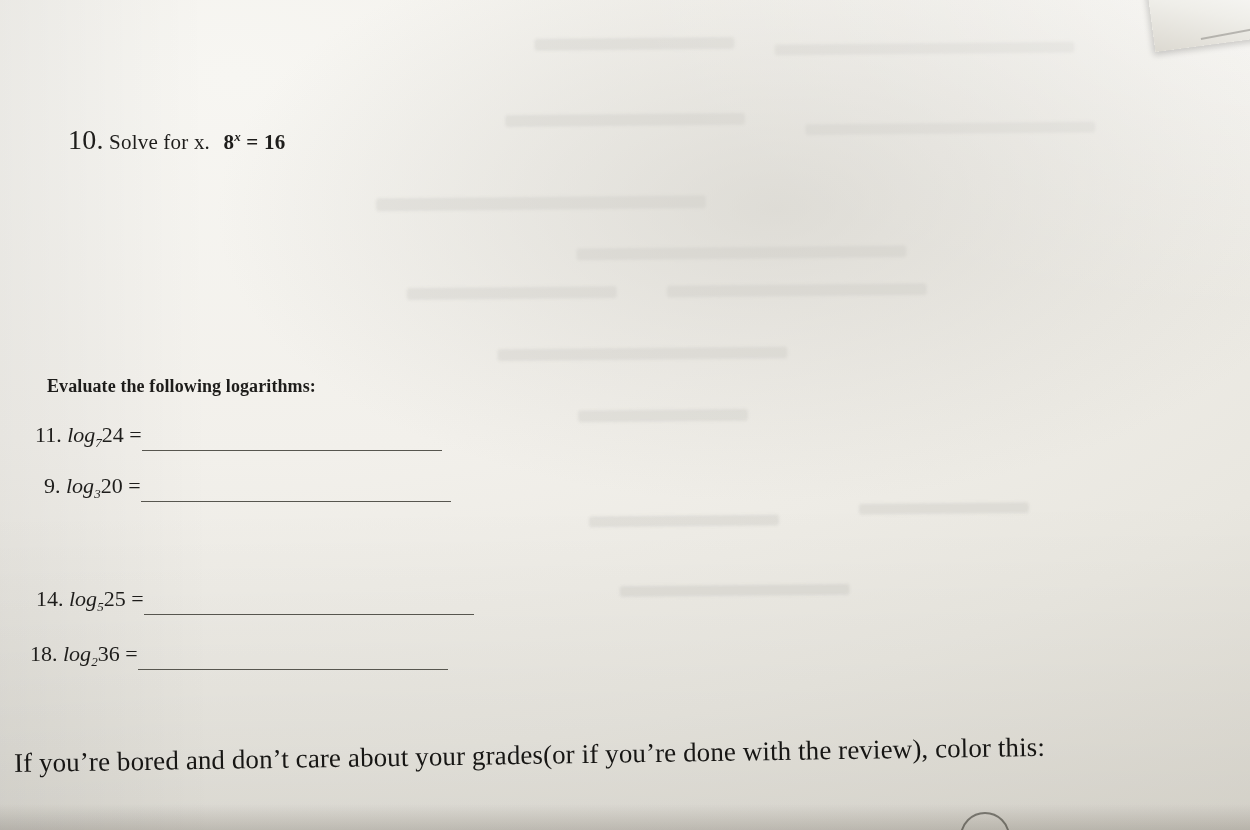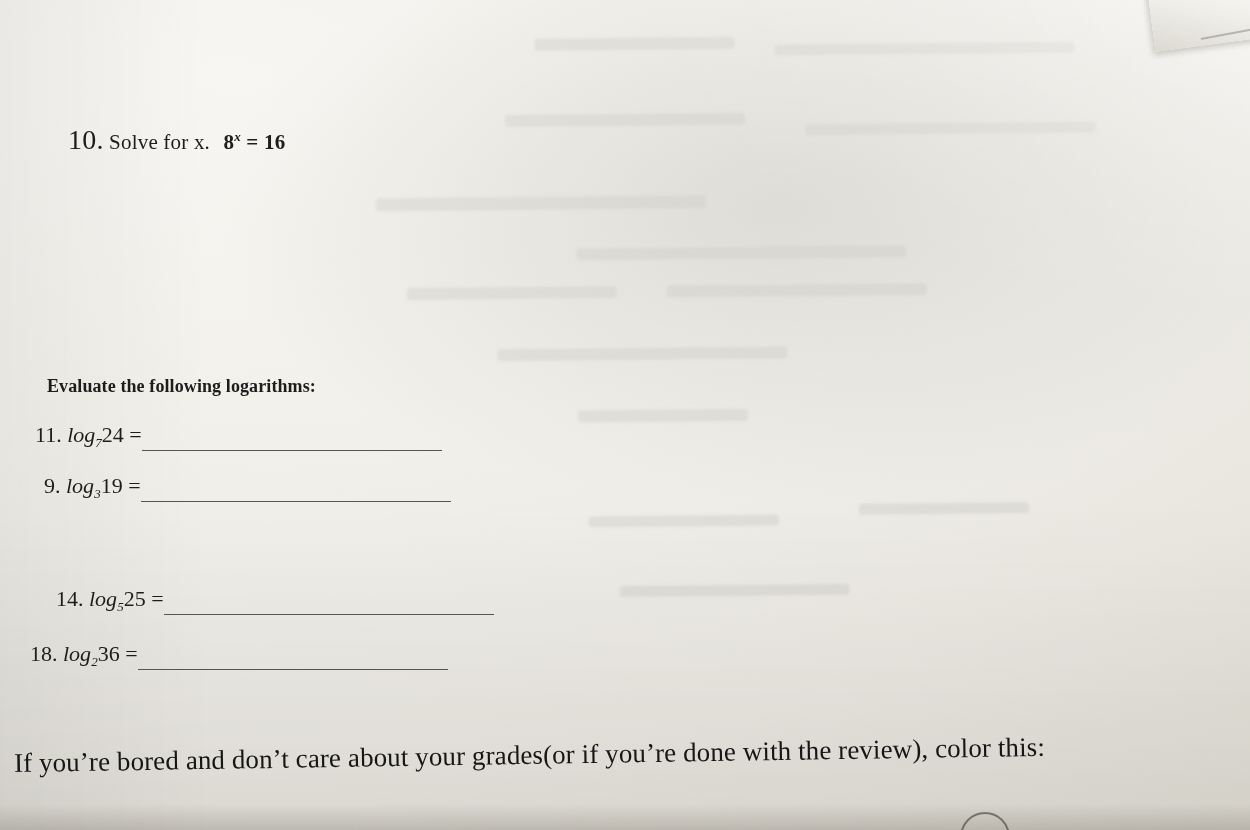--- a/index.html
+++ b/index.html
@@ -133,21 +133,21 @@
   .blank {
     display: inline-block;
     border-bottom: 1.6px solid #57564f;
     vertical-align: bottom;
     height: 16px;
   }
 
   .p11 { left: 35px;  top: 422px; text-align: center; }
   .p12 { left: 44px;  top: 473px; }
   .p13 { left: 41px;  top: 525px; }
-  .p14 { left: 36px;  top: 586px; margin-left: 20px; }
+  .p14 { left: 36px;  top: 586px; }
   .p15 { left: 30px;  top: 641px; }
 
   .p11 .blank { width: 300px; }
   .p12 .blank { width: 310px; }
   .p13 .blank { width: 318px; }
   .p14 .blank { width: 330px; }
   .p15 .blank { width: 310px; }
 
   .bottom-text {
     position: absolute;
@@ -226,21 +226,21 @@
     <div class="heading">Evaluate the following logarithms:</div>
 
     <div class="prob p11">
       <span class="lbl">11.</span>
       <span class="log">log</span><sub class="b">7</sub><span>24</span>
       <span>=</span><span class="blank"></span>
     </div>
 
     <div class="prob p12">
       <span class="lbl">9.</span>
-      <span class="log">log</span><sub class="b">3</sub><span>19</span>
+      <span class="log">log</span><sub class="b">3</sub><span>20</span>
       <span>=</span><span class="blank"></span>
     </div>
 
 
     <div class="prob p14">
       <span class="lbl">14.</span>
       <span class="log">log</span><sub class="b">5</sub><span>25</span>
       <span>=</span><span class="blank"></span>
     </div>
 

